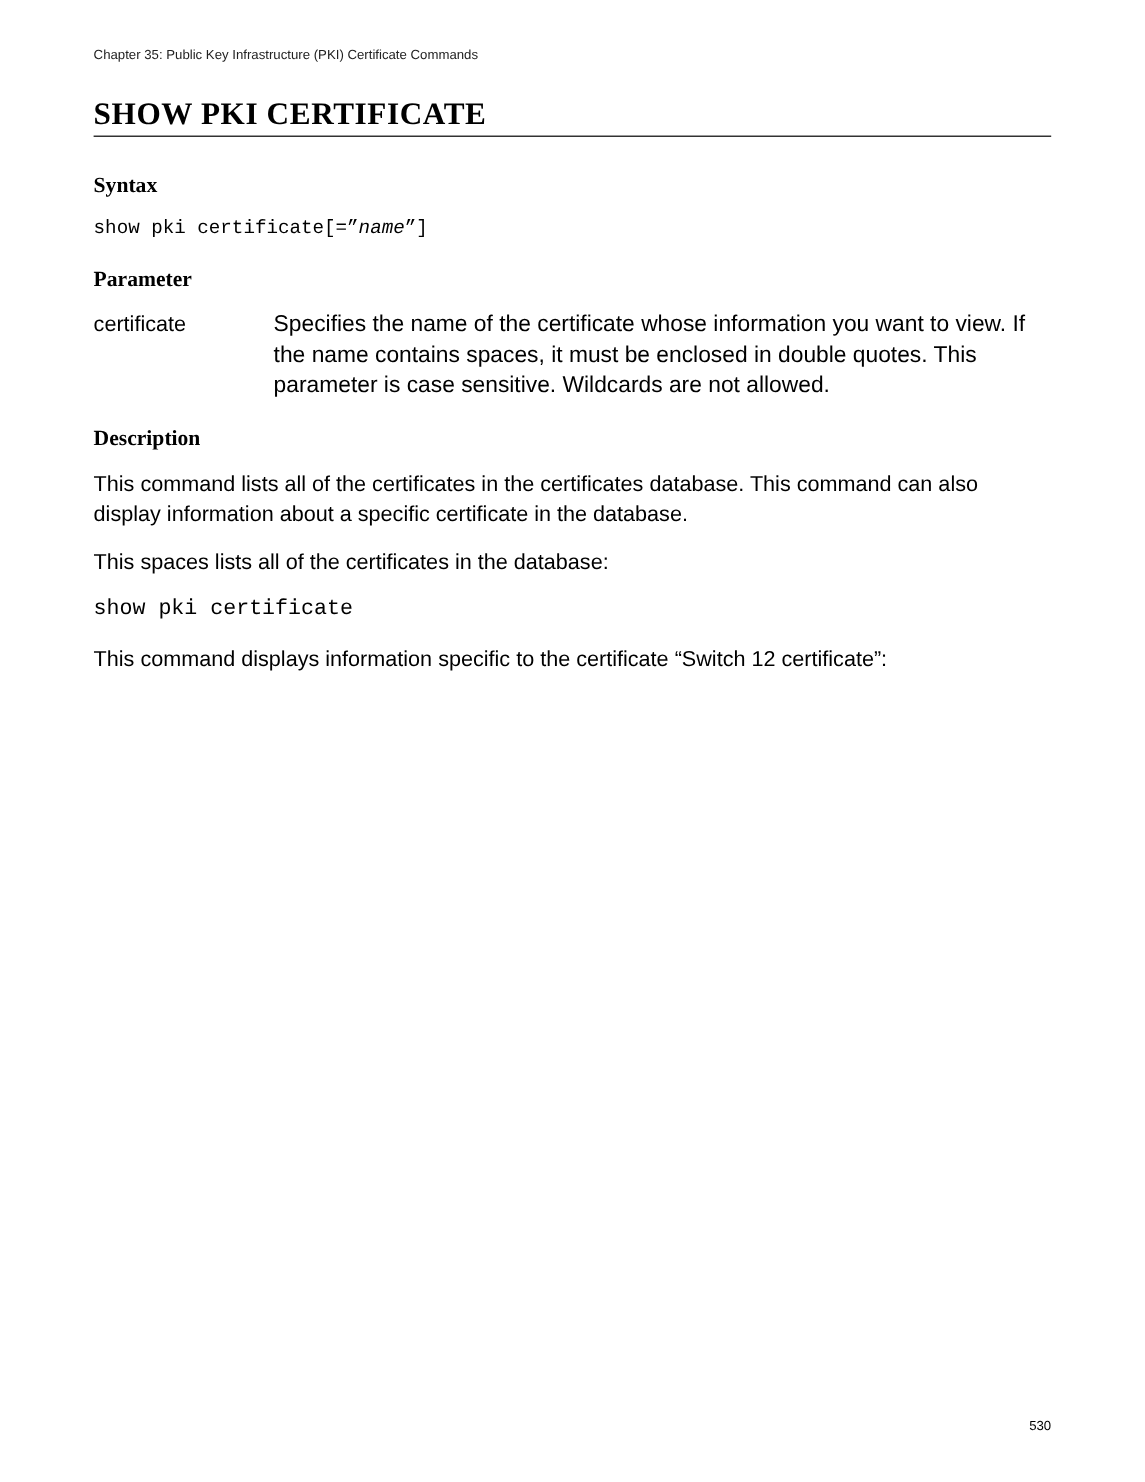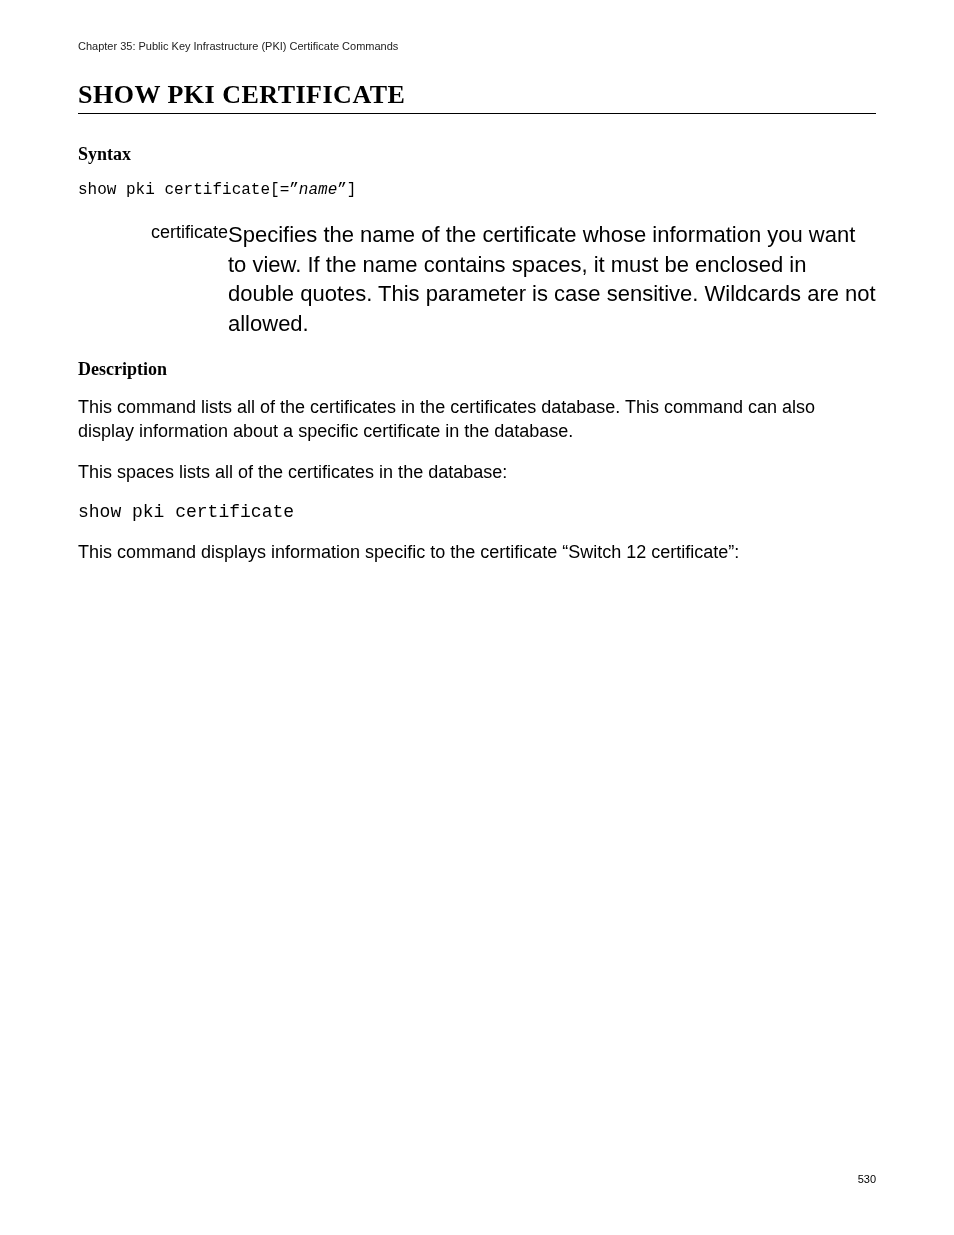--- a/index.html
+++ b/index.html
@@ -51,62 +51,62 @@
   }
   .param-row {
     display: flex;
     align-items: flex-start;
     margin-bottom: 18px;
   }
   .param-name {
     width: 150px;
     font-family: Arial, Helvetica, sans-serif;
     font-size: 18px;
-    text-align: right;
   }
   .param-desc {
     flex: 1;
     font-family: Arial, Helvetica, sans-serif;
-    font-size: 22px;
+    font-size: 19px;
     line-height: 1.35;
   }
   .body-para {
     font-family: Arial, Helvetica, sans-serif;
     font-size: 18px;
     line-height: 1.35;
     margin-bottom: 16px;
   }
   .code-line {
     font-family: "Courier New", Courier, monospace;
     font-size: 18px;
     margin-bottom: 16px;
   }
   .page-num {
     position: absolute;
-    bottom: 50px;
+    bottom: 40px;
     right: 78px;
     font-family: Arial, Helvetica, sans-serif;
     font-size: 11px;
   }
 </style>
 </head>
 <body>
 
 <div class="chapter-header">Chapter 35: Public Key Infrastructure (PKI) Certificate Commands</div>
 
 <div class="page-title">SHOW PKI CERTIFICATE</div>
 
 <div class="content">
 
   <div class="section-head head-syntax">Syntax</div>
 
   <div class="syntax-line">
     <span>show pki certificate[=”</span><span class="syntax-italic">name</span><span>”]</span>
   </div>
 
+  <div class="section-head">Parameter</div>
 
   <div class="param-row">
     <div class="param-name">certificate</div>
     <div class="param-desc">Specifies the name of the certificate whose information you want to view. If the name contains spaces, it must be enclosed in double quotes. This parameter is case sensitive. Wildcards are not allowed.</div>
   </div>
 
   <div class="section-head">Description</div>
 
   <div class="body-para">This command lists all of the certificates in the certificates database. This command can also display information about a specific certificate in the database.</div>
 

